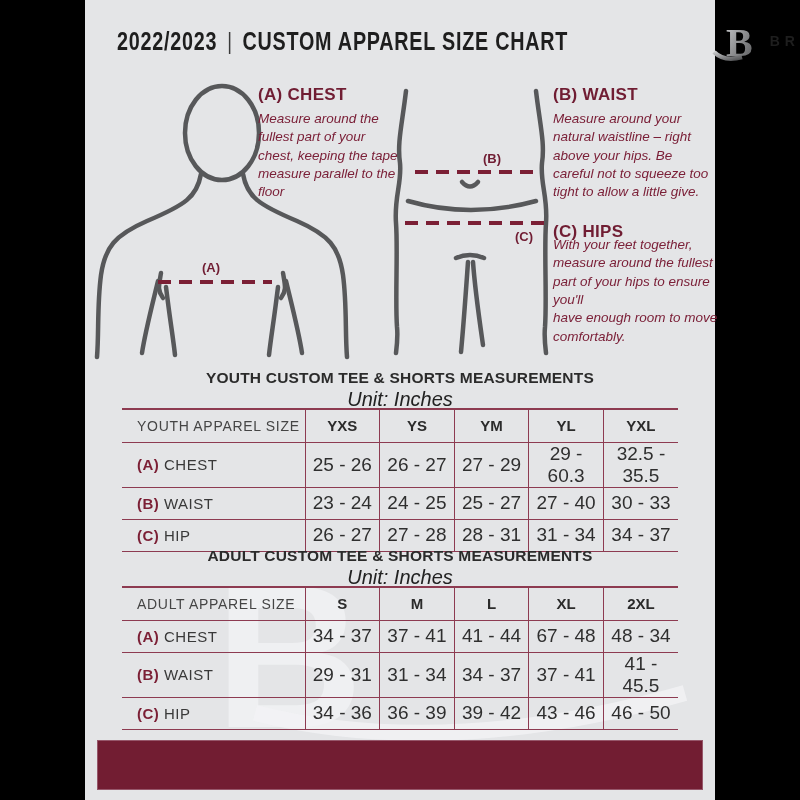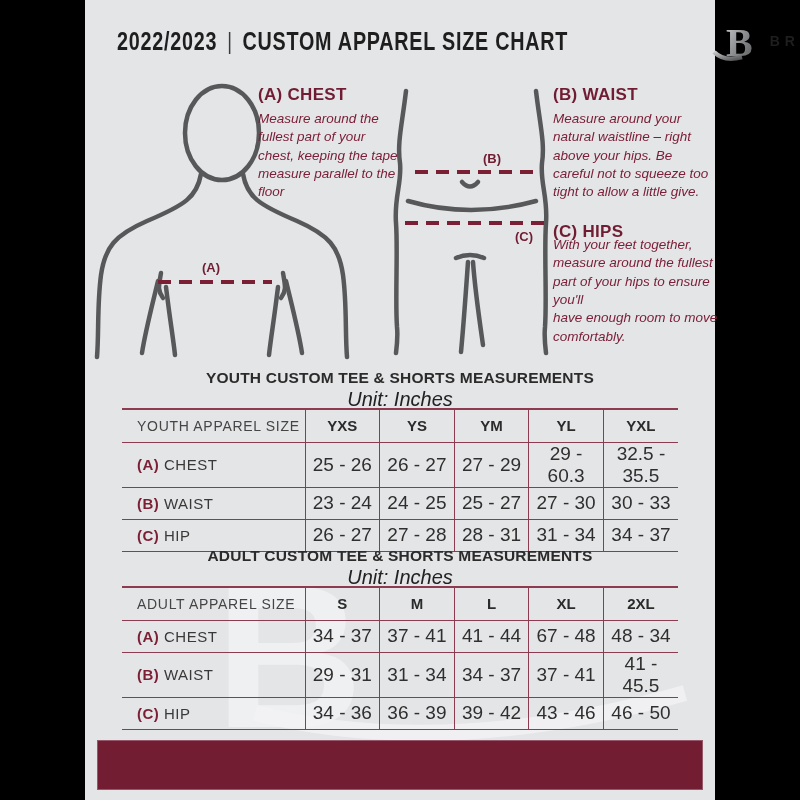--- a/index.html
+++ b/index.html
@@ -180,21 +180,21 @@
         <td>26 - 27</td>
         <td>27 - 29</td>
         <td>29 - 60.3</td>
         <td>32.5 - 35.5</td>
       </tr>
       <tr>
         <th><span class="prefix">(B) </span><span>WAIST</span></th>
         <td>23 - 24</td>
         <td>24 - 25</td>
         <td>25 - 27</td>
-        <td>27 - 30</td>
+        <td>27 - 40</td>
         <td>30 - 33</td>
       </tr>
       <tr>
         <th><span class="prefix">(C) </span><span>HIP</span></th>
         <td>26 - 27</td>
         <td>27 - 28</td>
         <td>28 - 31</td>
         <td>31 - 34</td>
         <td>34 - 37</td>
       </tr>

